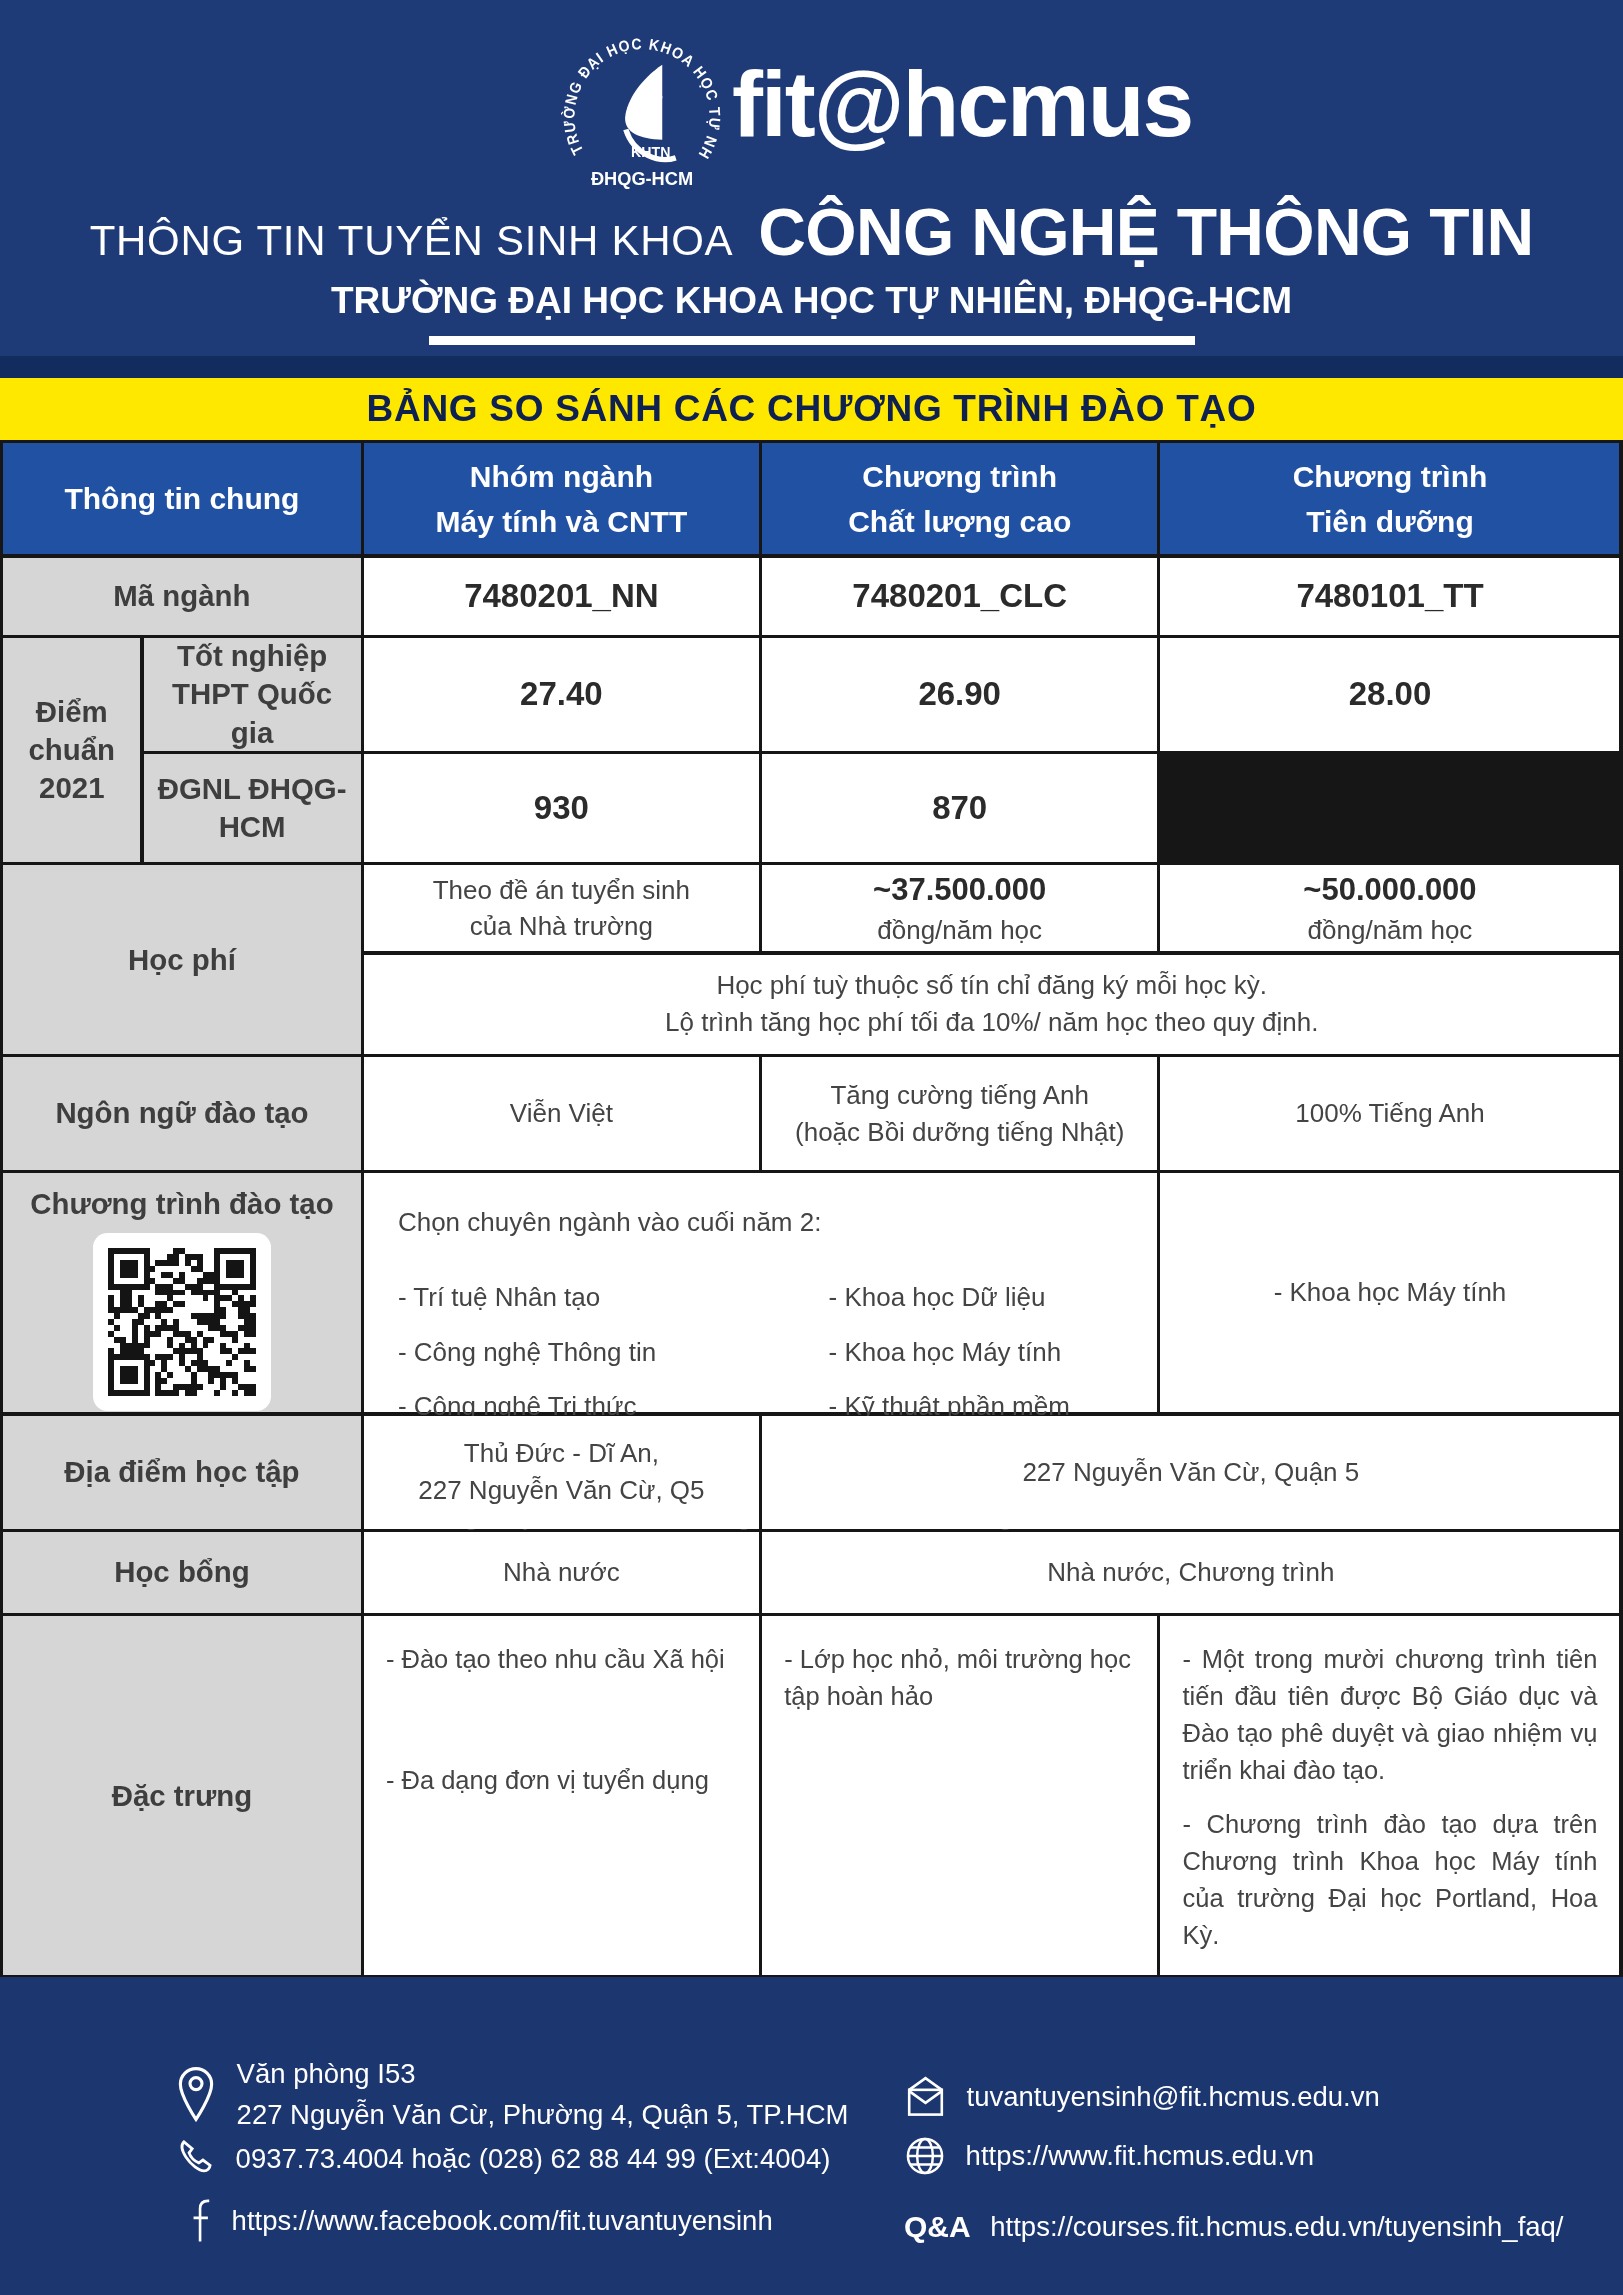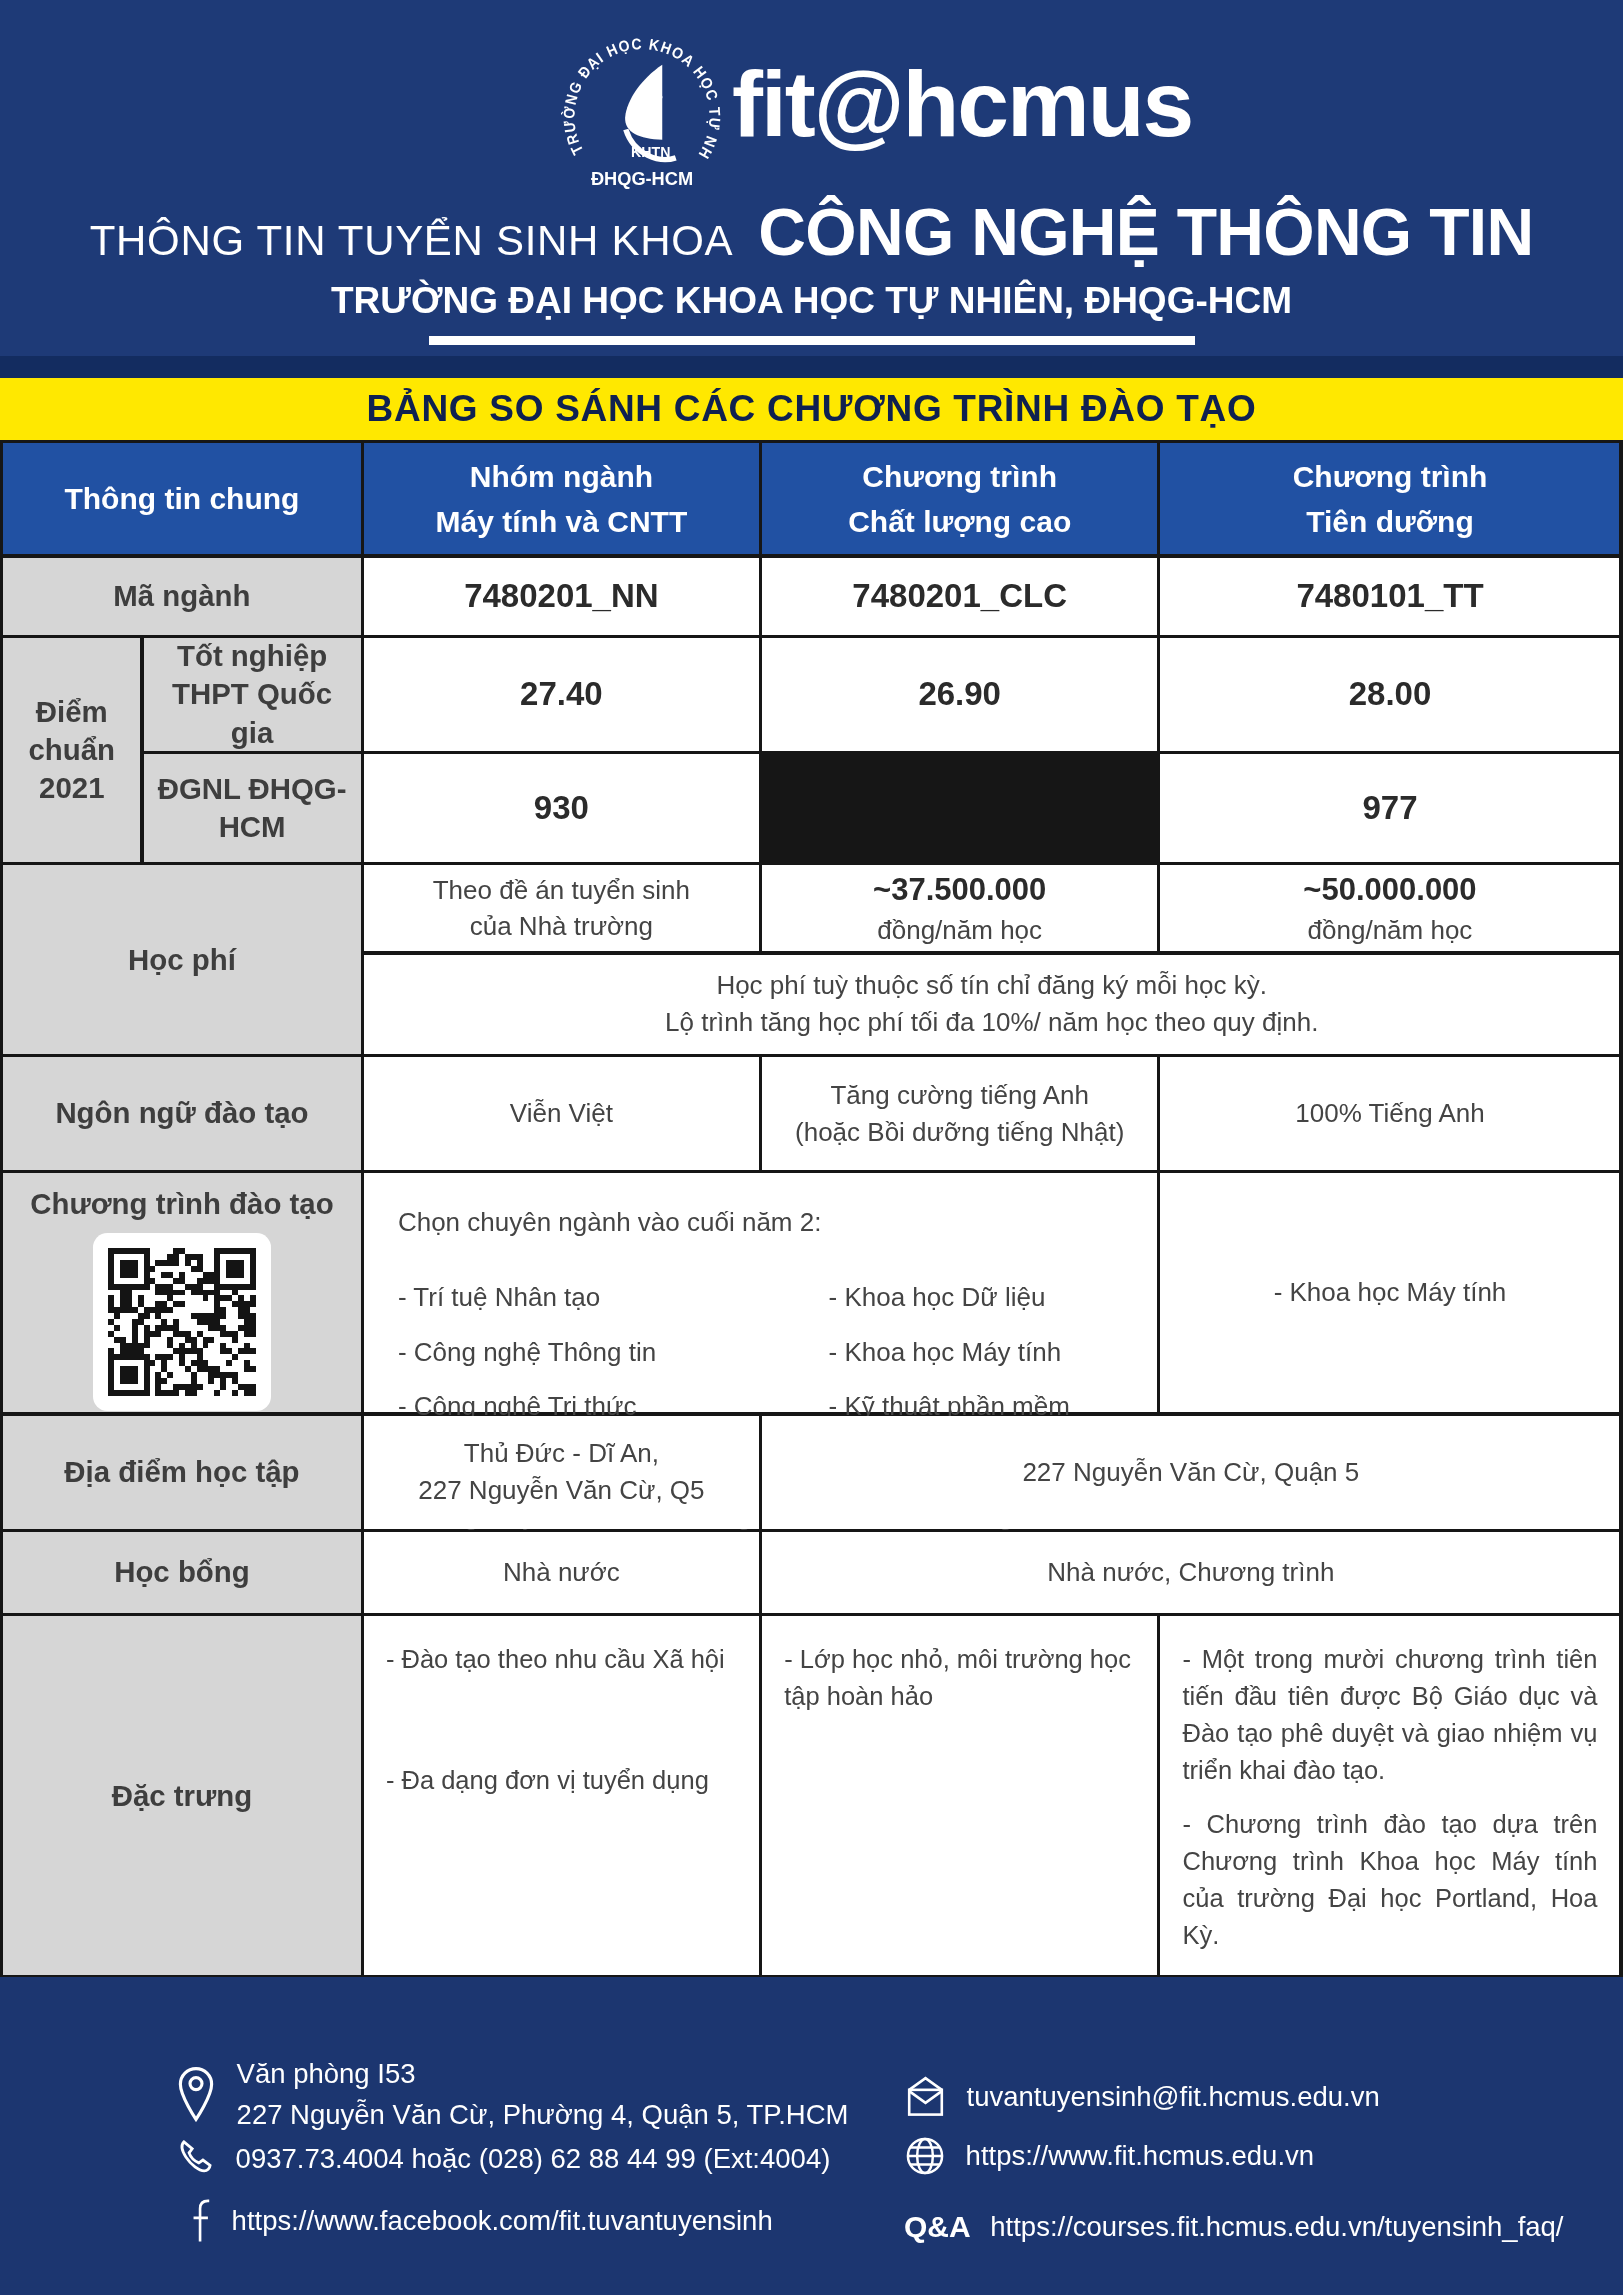--- a/index.html
+++ b/index.html
@@ -103,21 +103,21 @@
     <div class="cell num" style="grid-area:2/4/3/5">7480201_CLC</div>
     <div class="cell num" style="grid-area:2/5/3/6">7480101_TT</div>
 
     <div class="cell lab" style="grid-area:3/1/5/2">Điểm chuẩn 2021</div>
     <div class="cell lab" style="grid-area:3/2/4/3">Tốt nghiệp THPT Quốc gia</div>
     <div class="cell num" style="grid-area:3/3/4/4">27.40</div>
     <div class="cell num" style="grid-area:3/4/4/5">26.90</div>
     <div class="cell num" style="grid-area:3/5/4/6">28.00</div>
     <div class="cell lab" style="grid-area:4/2/5/3">ĐGNL ĐHQG-HCM</div>
     <div class="cell num" style="grid-area:4/3/5/4">930</div>
-    <div class="cell num" style="grid-area:4/5/5/6">977</div>
+    <div class="cell num" style="grid-area:4/4/5/5">870</div>
 
     <div class="cell lab" style="grid-area:5/1/7/3">Học phí</div>
     <div class="cell" style="grid-area:5/3/6/4">
       <span>Theo đề án tuyển sinh</span>
       <span>của Nhà trường</span>
     </div>
     <div class="cell" style="grid-area:5/4/6/5">
       <span class="fee-big">~37.500.000</span>
       <span>đồng/năm học</span>
     </div>

